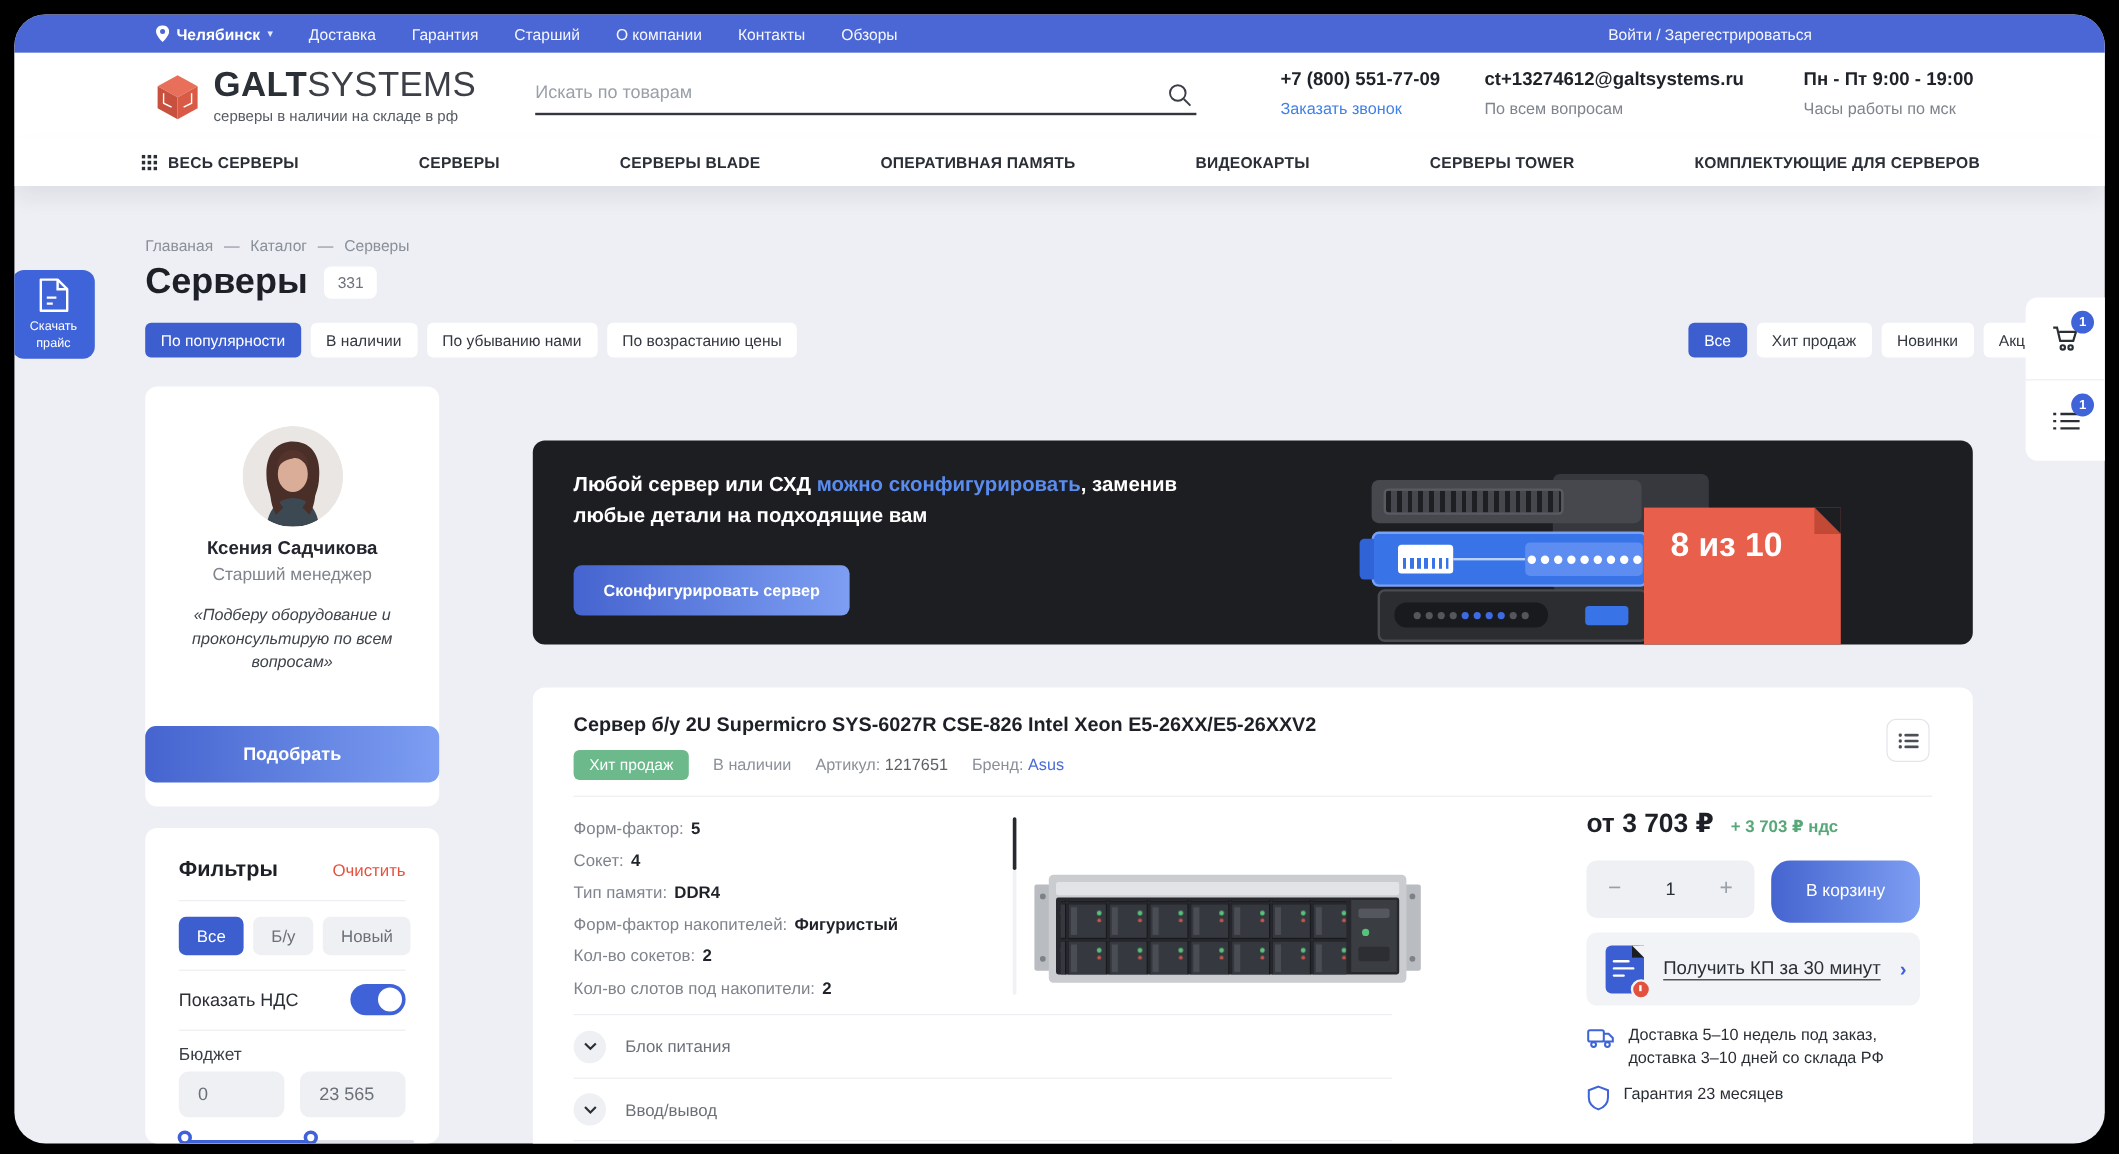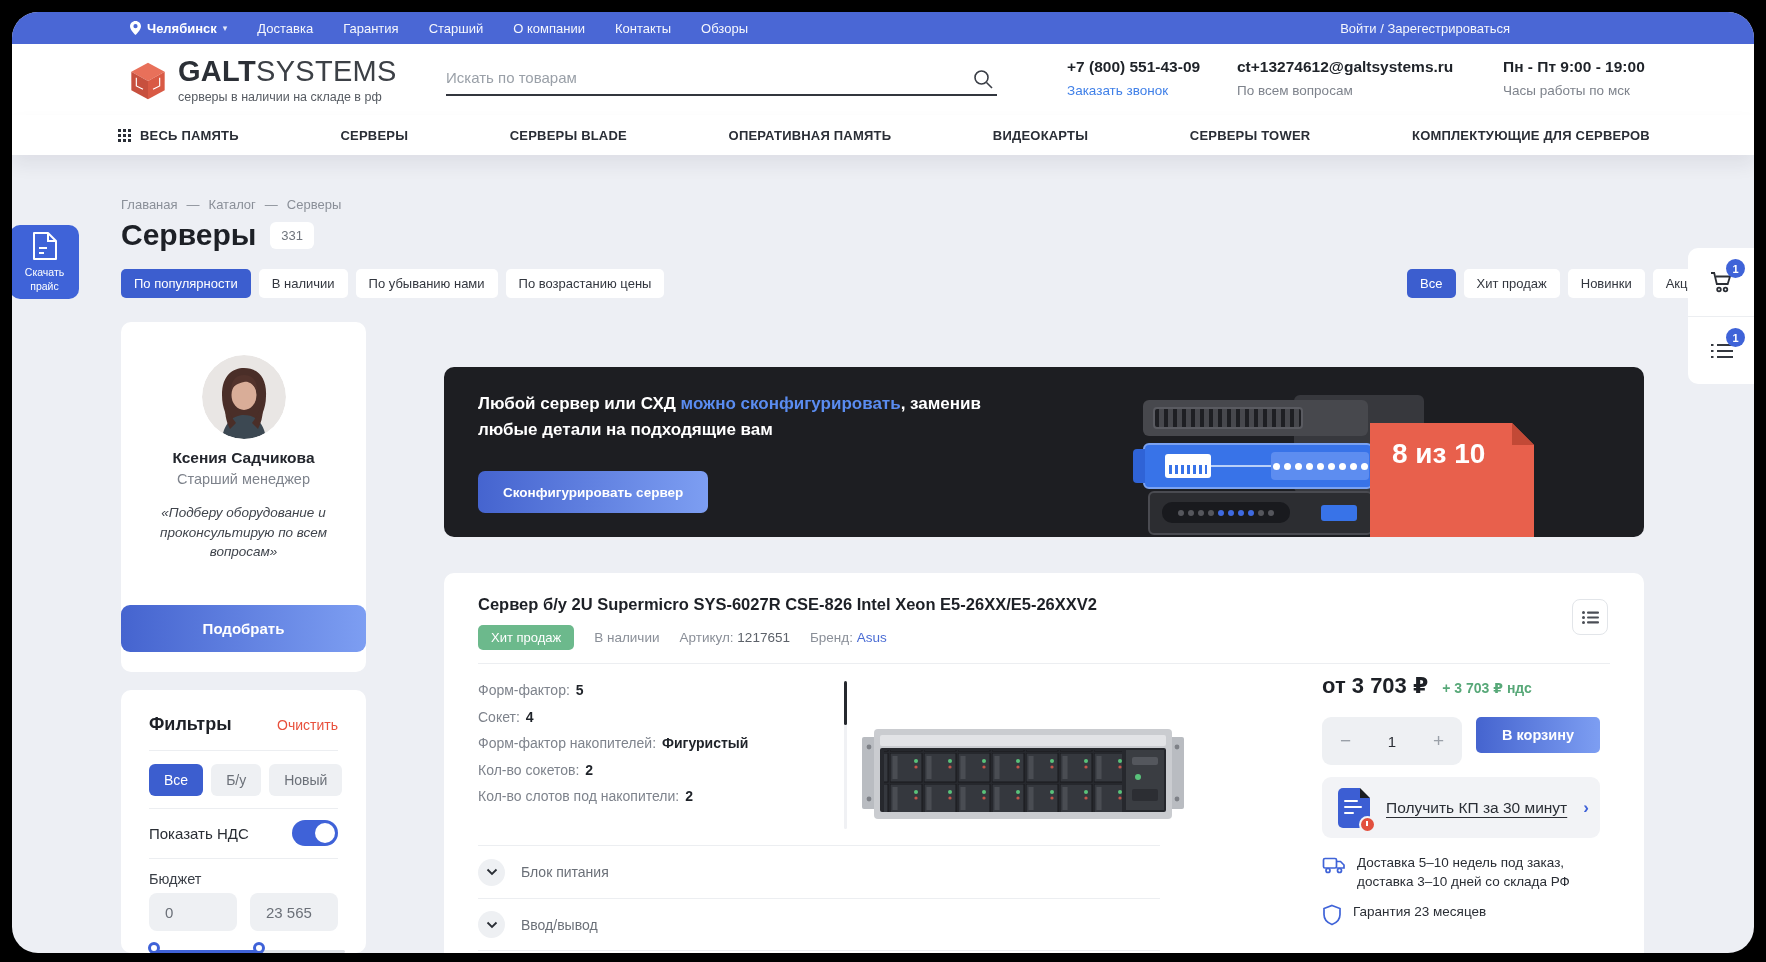--- a/index.html
+++ b/index.html
@@ -167,22 +167,22 @@
                justify-content:center}
   .slabel{font-size:14px;color:#6b7078}
   .photo{position:absolute;left:412px;top:118px;width:334px;height:162px}
   .price-row{position:absolute;left:878px;top:100px;display:flex;align-items:baseline;gap:14px}
   .price{font-size:22px;font-weight:800;color:#1d2026}
   .vatp{font-size:14px;color:#57a878;font-weight:600}
   .stepper{position:absolute;left:878px;top:144px;width:140px;height:48px;background:#eef0f3;border-radius:9px;
            display:flex;align-items:center;justify-content:space-between;padding:0 18px}
   .step-btn{color:#9aa0a8;font-size:19px;cursor:pointer}
   .qty{font-size:15px;color:#2a2e35}
-  .cart-btn{position:absolute;left:1032px;top:144px;width:124px;height:36px;border-radius:5px;cursor:pointer;
-            background:linear-gradient(90deg,#4564cf,#7d9ef2);color:#fff;font-size:14.5px;font-weight:700;
+  .cart-btn{position:absolute;left:1032px;top:144px;width:124px;height:52px;border-radius:16px;cursor:pointer;
+            background:linear-gradient(90deg,#4564cf,#7d9ef2);color:#fff;font-size:14.5px;font-weight:400;
             display:flex;align-items:center;justify-content:center}
   .kp{position:absolute;left:878px;top:204px;width:278px;height:61px;background:#f2f3f6;border-radius:9px;
       display:flex;align-items:center;gap:16px;padding-left:16px;cursor:pointer}
   .kp-icon{position:relative;width:32px;height:40px;background:#3c5ed3;border-radius:5px;flex:0 0 auto}
   .kp-icon::before{content:"";position:absolute;top:0;right:0;width:0;height:0;
                    border-bottom:10px solid #1a1d22;border-right:10px solid #f2f3f6}
   .kp-icon i{position:absolute;left:6px;height:2.5px;background:#fff;border-radius:1px}
   .kp-icon .l1{top:12px;width:14px}.kp-icon .l2{top:18px;width:18px}.kp-icon .l3{top:24px;width:10px}
   .kp-clock{position:absolute;right:-6px;bottom:-5px;width:17px;height:17px;border-radius:50%;
             background:#e2503e;border:2px solid #f2f3f6}
@@ -235,21 +235,21 @@
     <div class="search">
       <input type="text" placeholder="Искать по товарам" style="">
       <span class="mag">
         <svg width="24" height="24" viewBox="0 0 24 24" fill="none" stroke="#3a3e46" stroke-width="1.6">
             <circle cx="10.5" cy="10.5" r="6.5"></circle>
             <line x1="15.5" y1="15.5" x2="21" y2="21"></line>
           </svg>
       </span>
     </div>
     <div class="hblock" id="phone">
-      <div class="big">+7 (800) 551-43-09</div>
+      <div class="big">+7 (800) 551-77-09</div>
       <div class="sub link">Заказать звонок</div>
     </div>
     <div class="hblock" id="email">
       <div class="big">ct+13274612@galtsystems.ru</div>
       <div class="sub">По всем вопросам</div>
     </div>
     <div class="hblock" id="hours">
       <div class="big">Пн - Пт 9:00 - 19:00</div>
       <div class="sub">Часы работы по мск</div>
     </div>
@@ -261,21 +261,21 @@
           <rect width="3" height="3"></rect>
           <rect x="5" width="3" height="3"></rect>
           <rect x="10" width="3" height="3"></rect>
           <rect y="5" width="3" height="3"></rect>
           <rect x="5" y="5" width="3" height="3"></rect>
           <rect x="10" y="5" width="3" height="3"></rect>
           <rect y="10" width="3" height="3"></rect>
           <rect x="5" y="10" width="3" height="3"></rect>
           <rect x="10" y="10" width="3" height="3"></rect>
         </svg>
-      <span>ВЕСЬ ПАМЯТЬ</span>
+      <span>ВЕСЬ СЕРВЕРЫ</span>
     </div>
     <div class="nav-item">
         <span>СЕРВЕРЫ</span>
       </div>
     <div class="nav-item">
         <span>СЕРВЕРЫ BLADE</span>
       </div>
     <div class="nav-item">
         <span>ОПЕРАТИВНАЯ ПАМЯТЬ</span>
       </div>
@@ -491,20 +491,24 @@
     <div class="pdiv"></div>
 
     <div class="specs">
       <div class="spec">
           <span class="sl">Форм-фактор:</span>
           <span class="sv">5</span>
         </div>
       <div class="spec">
           <span class="sl">Сокет:</span>
           <span class="sv">4</span>
+        </div>
+      <div class="spec">
+          <span class="sl">Тип памяти:</span>
+          <span class="sv">DDR4</span>
         </div>
       <div class="spec">
           <span class="sl">Форм-фактор накопителей:</span>
           <span class="sv">Фигуристый</span>
         </div>
       <div class="spec">
           <span class="sl">Кол-во сокетов:</span>
           <span class="sv">2</span>
         </div>
       <div class="spec">

